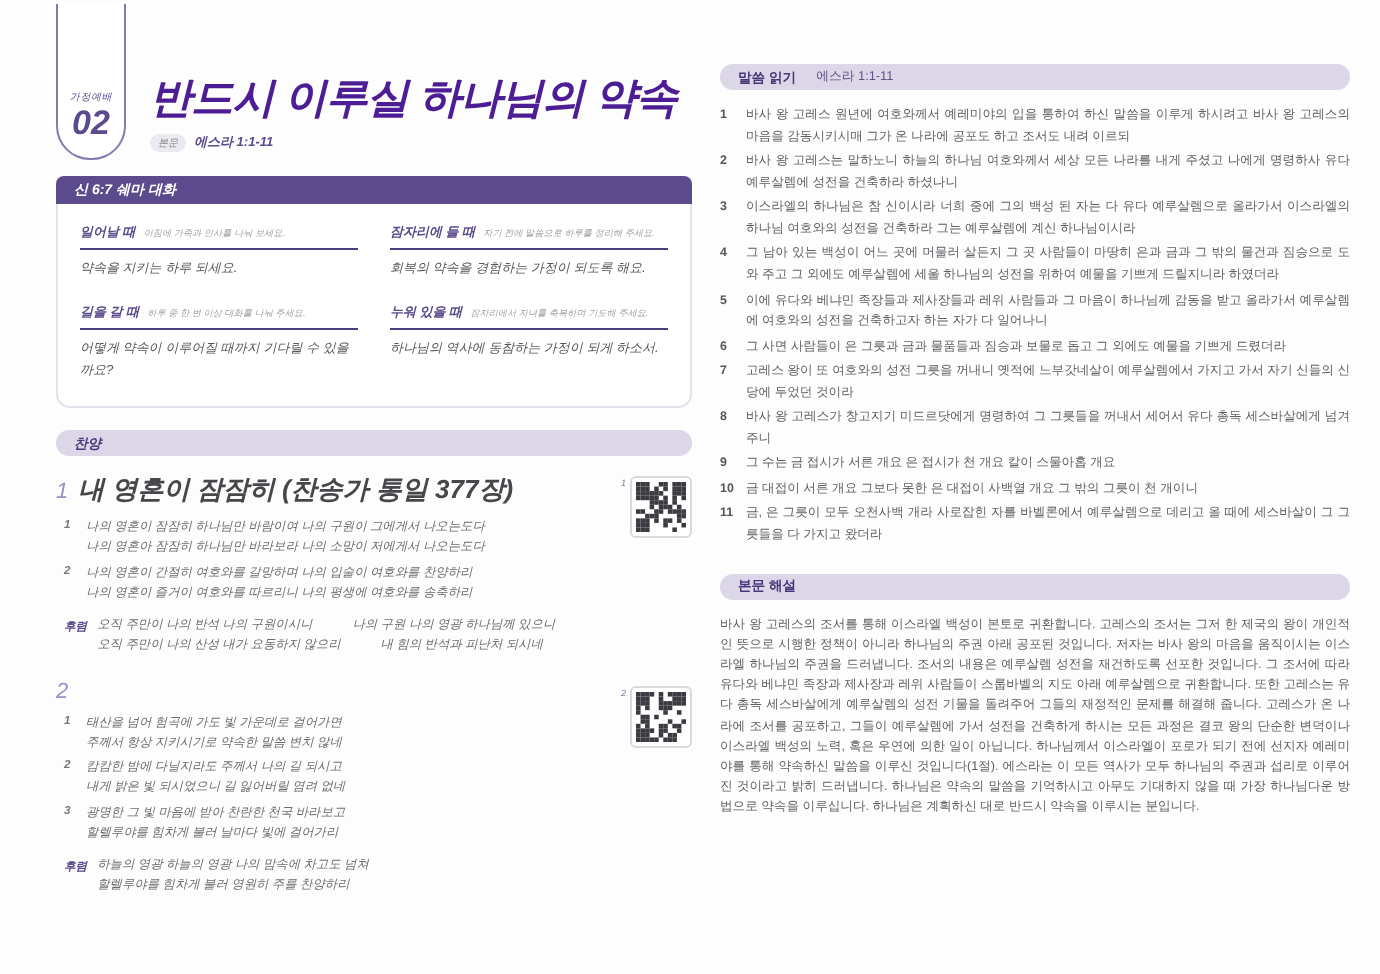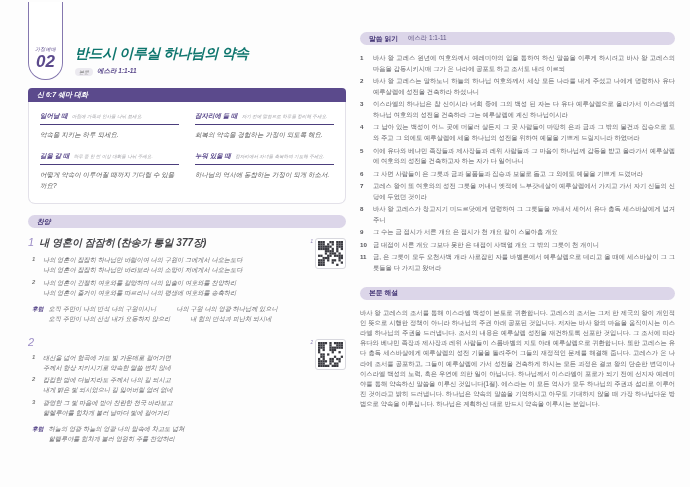--- a/index.html
+++ b/index.html
@@ -16,21 +16,21 @@
   .lp-header { display:flex; align-items:flex-end; gap:12px; height:80px; }
   .badge {
     width:35px; height:78px; border:1.2px solid var(--accent-soft,#8578af);
     border-top:none; border-radius:0 0 17px 17px;
     display:flex; flex-direction:column; justify-content:flex-end; align-items:center;
     padding-bottom:9px; gap:1px; background:#fff;
   }
   .badge .blabel { font-size:5px; color:var(--accent,#5b4a8c); letter-spacing:.3px; }
   .badge .bnum   { font-size:17px; color:var(--accent,#5b4a8c); font-weight:600; line-height:1; }
   .title-wrap { padding-bottom:4px; }
-  .title-wrap h1 { font-size:14px; font-weight:700; color:#0f766e; letter-spacing:-.4px; line-height:1.2; }
+  .title-wrap h1 { font-size:21px; font-weight:700; color:#4c1d95; letter-spacing:-.4px; line-height:1.2; }
   .ref-row { display:flex; align-items:center; gap:4px; margin-top:5px; }
   .ref-tag { font-size:5px; color:#888; background:#eceaf0; border-radius:5px; padding:1px 4px; }
   .ref-txt { font-size:6.5px; color:var(--accent,#5b4a8c); font-weight:700; }
 
   
   .shema { margin-top:8px; }
   .shema-bar {
     height:14px; background:var(--accent,#5b4a8c); border-radius:4px 4px 0 0;
     color:#fff; font-size:7px; font-weight:700; display:flex; align-items:center; padding:0 9px;
   }
@@ -48,21 +48,21 @@
     height:13px; background:var(--pill,#dcd6e9); border-radius:8px;
     display:flex; align-items:center; gap:10px; padding:0 9px; margin:11px 0 8px;
   }
   .pill .ph { font-size:6.8px; font-weight:700; color:var(--accent-dark,#463877); }
   .pill .pr { font-size:6.4px; color:#5d5480; }
 
   
   .song { position:relative; margin-bottom:12px; padding-right:44px; }
   .song-title { display:flex; align-items:baseline; gap:5px; margin-bottom:5px; }
   .song-no  { font-size:11px; color:#9c8dc6; line-height:1; }
-  .song-nm  { font-size:10px; font-weight:700; color:#47474b; }
+  .song-nm  { font-size:13px; font-weight:700; color:#47474b; }
   .sv { display:flex; gap:5px; margin:0 0 2px 4px; }
   .sv-no { font-size:5.8px; font-weight:700; color:#777; width:6px; flex:none; padding-top:1px; }
   .sv-lines { font-size:6.2px; color:#6b6b6f; line-height:1.65; }
   .refrain { display:flex; gap:5px; margin:6px 0 0 4px; }
   .ref-label { font-size:5.8px; font-weight:700; color:var(--accent,#5b4a8c); flex:none; padding-top:1px; }
   .refrain-rows { font-size:6.2px; color:#6b6b6f; line-height:1.65; }
   .refrain-row { display:flex; gap:20px; }
   .qr { position:absolute; top:2px; right:0; display:flex; gap:2px; }
   .qr-no { font-size:4.5px; color:#8578af; padding-top:1px; }
   .qr-box { width:31px; height:31px; border:1px solid #d8d8de; border-radius:3px; background:#fff; padding:2px; }

